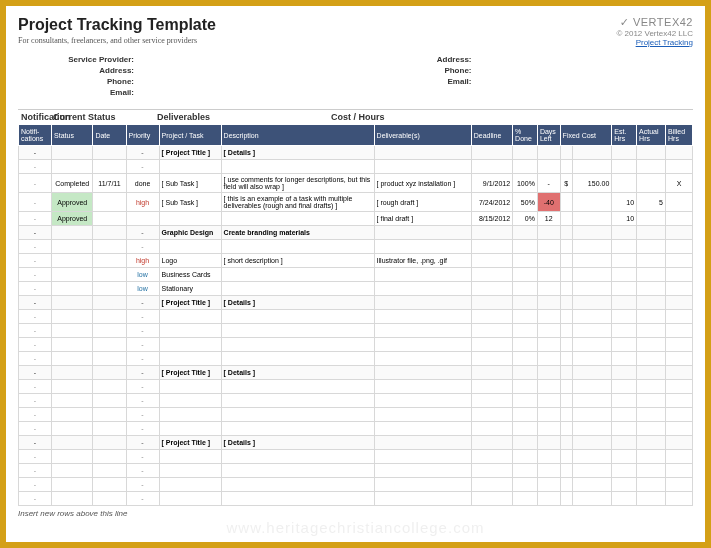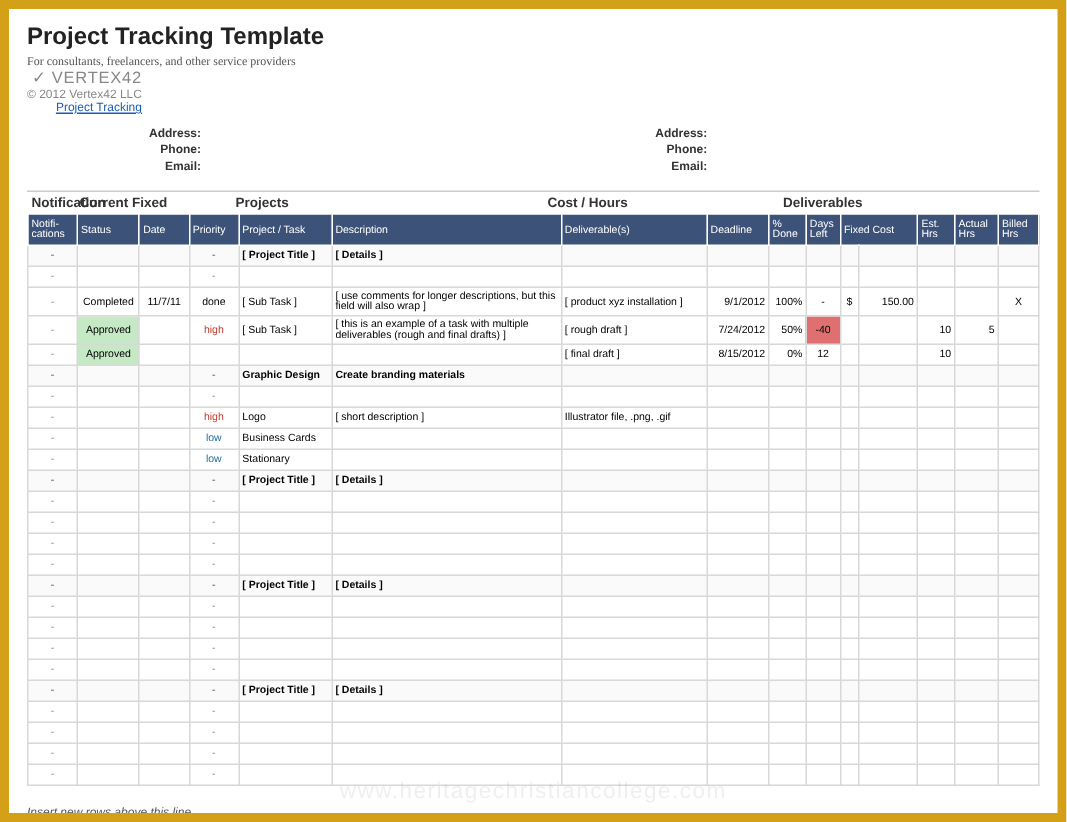--- a/index.html
+++ b/index.html
@@ -1,18 +1,18 @@
 <!DOCTYPE html>
 <html><head>
 <meta charset="utf-8">
 <style>
   * { box-sizing: border-box; margin: 0; padding: 0; }
   body { font-family: Arial, sans-serif; background: #fff; }
   .outer { border: 6px solid #d4a017; width: 711px; height: 548px; background: #fff; padding: 10px 12px; position: relative; overflow: hidden; }
-  .header-row { display: flex; justify-content: space-between; align-items: flex-start; margin-bottom: 8px; flex-direction: column; }
+  .header-row { display: flex; justify-content: space-between; align-items: flex-start; margin-bottom: 8px; }
   .title { font-size: 16px; font-weight: bold; color: #222; }
   .subtitle { font-size: 8px; color: #555; margin-top: 2px; font-family: Liberation Serif, serif; }
   .logo-block { text-align: right; font-size: 8px; color: #888; }
   .logo-t { font-size: 11px; color: #888; letter-spacing: 0.5px; }
   .logo-link { color: #1a5db8; font-size: 8px; text-decoration: underline; }
   .provider-client { display: flex; margin-bottom: 10px; font-size: 8px; }
   .pc-col { width: 50%; }
   .pc-line { display: flex; height: 11px; }
   .pc-lbl { width: 120px; text-align: right; padding-right: 4px; font-weight: bold; color: #333; }
   .pc-val { flex: 1; }
@@ -23,21 +23,21 @@
   .tbl td { border: 1px solid #d8d8d8; padding: 2px 2px; height: 14px; vertical-align: middle; }
   .tbl td.dash { text-align: center; color: #888; }
   .status-approved { background: #c5e8c5; text-align: center; }
   .status-completed { text-align: center; }
   .pri-high { color: #c0392b; }
   .pri-low { color: #2471a3; }
   .days-neg { background: #e07070; text-align: center; }
   .cell-c { text-align: center; }
   .cell-r { text-align: right; }
   .section-row td { font-weight: bold; background: #fafafa; }
-  .footer-note { font-size: 8px; font-style: italic; color: #555; margin-top: 13px; }
+  .footer-note { font-size: 8px; font-style: italic; color: #555; margin-top: 3px; }
   .watermark { position: absolute; left: 0; right: 0; bottom: 6px; text-align: center; font-size: 15px; color: rgba(120,120,120,0.12); letter-spacing: 1px; }
 </style>
 </head>
 <body>
 
 <div class="outer">
 
   <div class="header-row">
     <div>
       <div class="title">Project Tracking Template</div>
@@ -46,20 +46,24 @@
     <div class="logo-block">
       <div class="logo-t">✓ VERTEX42</div>
       <div>© 2012 Vertex42 LLC</div>
       <a href="#" class="logo-link">Project Tracking</a>
     </div>
   </div>
 
   <div class="provider-client">
     <div class="pc-col">
       <div class="pc-line">
+          <div class="pc-lbl">Service Provider:</div>
+          <div class="pc-val"></div>
+        </div>
+      <div class="pc-line">
           <div class="pc-lbl">Address:</div>
           <div class="pc-val"></div>
         </div>
       <div class="pc-line">
           <div class="pc-lbl">Phone:</div>
           <div class="pc-val"></div>
         </div>
       <div class="pc-line">
           <div class="pc-lbl">Email:</div>
           <div class="pc-val"></div>
@@ -76,24 +80,23 @@
         </div>
       <div class="pc-line">
           <div class="pc-lbl">Email:</div>
           <div class="pc-val"></div>
         </div>
     </div>
   </div>
 
   <div class="group-headers">
     <div style="width:32px">Notification</div>
-    <div style="width:104px">Current Fixed</div>
-    <div style="width:208px">Projects</div>
+    <div style="width:104px">Current Status</div>
+    <div style="width:174px">Deliverables</div>
     <div style="flex:1">Cost / Hours</div>
-    <div style="width:174px">Deliverables</div>
   </div>
 
   <table class="tbl">
     <colgroup>
       <col style="width:32px">
         <col style="width:40px">
         <col style="width:32px">
         <col style="width:32px">
       <col style="width:60px">
         <col style="width:148px">

